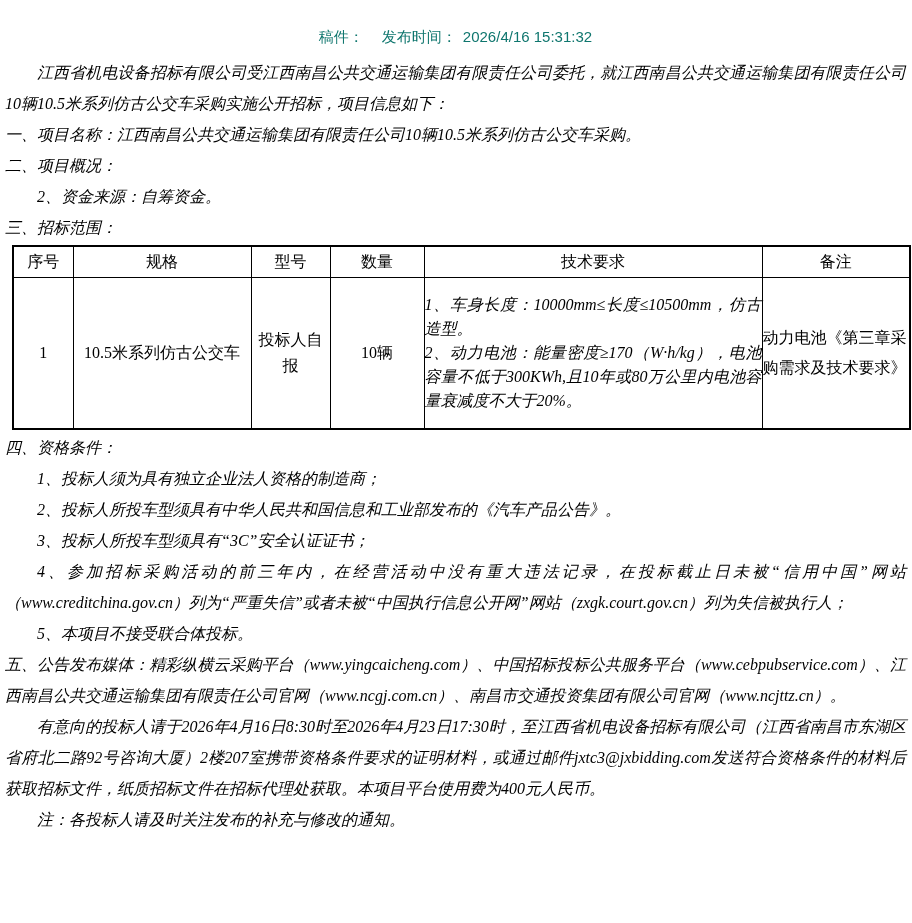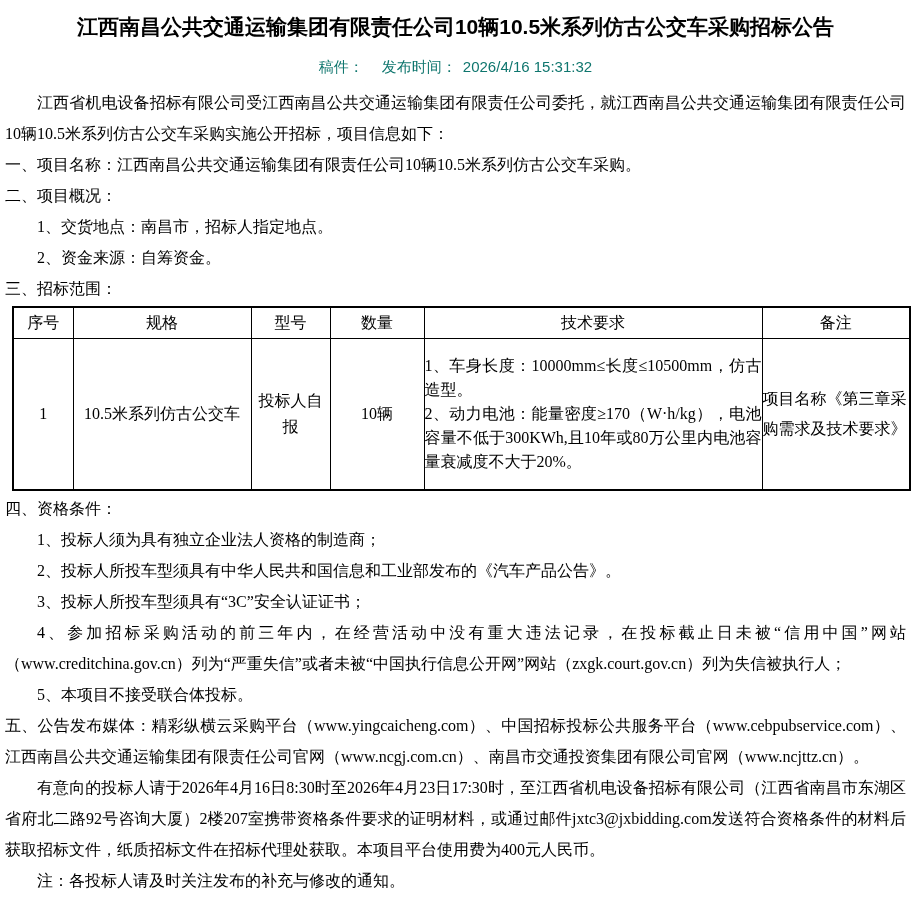--- a/index.html
+++ b/index.html
@@ -35,20 +35,21 @@
     line-height: 20px;
   }
   .meta-line .gap { display: inline-block; width: 18px; }
   .meta-line .smallgap { display: inline-block; width: 6px; }
   .body-text { margin-top: 10px; }
   .body-text p {
     margin: 0;
     font-size: 16px;
     line-height: 31px;
     text-align: justify;
+    font-style: italic;
   }
   p.indent { text-indent: 2em; }
   table.scope-table {
     border-collapse: collapse;
     table-layout: fixed;
     width: 897px;
     margin: 2px 0 2px 7px;
     border: 2px solid #000000;
   }
   table.scope-table th, table.scope-table td {
@@ -73,32 +74,30 @@
     padding: 0 4px 0 9px;
     line-height: 30px;
     text-align: left;
   }
 </style>
 </head>
 <body>
 
 <div class="doc">
 
-  <h1 class="doc-title">江西南昌公共交通运输集团有限责任公司10辆10.5米系列仿古公交车采购招标公告</h1>
 
   <div class="meta-line">
     <span>稿件：</span><span class="gap"></span><span>发布时间：</span><span class="smallgap"></span><span>2026/4/16 15:31:32</span>
   </div>
 
   <div class="body-text">
 
     <p class="indent">江西省机电设备招标有限公司受江西南昌公共交通运输集团有限责任公司委托，就江西南昌公共交通运输集团有限责任公司10辆10.5米系列仿古公交车采购实施公开招标，项目信息如下：</p>
     <p>一、项目名称：江西南昌公共交通运输集团有限责任公司10辆10.5米系列仿古公交车采购。</p>
     <p>二、项目概况：</p>
-    <p class="indent">1、交货地点：南昌市，招标人指定地点。</p>
     <p class="indent">2、资金来源：自筹资金。</p>
     <p>三、招标范围：</p>
 
     <table class="scope-table">
       <colgroup>
         <col style="width:60px">
           <col style="width:178px">
           <col style="width:79px">
         <col style="width:94px">
           <col style="width:338px">
@@ -117,21 +116,21 @@
       <tbody>
         <tr>
           <td class="center-cell">1</td>
           <td class="center-cell">10.5米系列仿古公交车</td>
           <td class="center-cell">投标人自报</td>
           <td class="center-cell">10辆</td>
           <td class="tech-cell">
             <p>1、车身长度：10000mm≤长度≤10500mm，仿古造型。</p>
             <p>2、动力电池：能量密度≥170（W·h/kg），电池容量不低于300KWh,且10年或80万公里内电池容量衰减度不大于20%。</p>
           </td>
-          <td class="note-cell">项目名称《第三章采购需求及技术要求》</td>
+          <td class="note-cell">动力电池《第三章采购需求及技术要求》</td>
         </tr>
       </tbody>
     </table>
 
     <p>四、资格条件：</p>
     <p class="indent">1、投标人须为具有独立企业法人资格的制造商；</p>
     <p class="indent">2、投标人所投车型须具有中华人民共和国信息和工业部发布的《汽车产品公告》。</p>
     <p class="indent">3、投标人所投车型须具有“3C”安全认证证书；</p>
     <p class="indent">4、参加招标采购活动的前三年内，在经营活动中没有重大违法记录，在投标截止日未被“信用中国”网站（www.creditchina.gov.cn）列为“严重失信”或者未被“中国执行信息公开网”网站（zxgk.court.gov.cn）列为失信被执行人；</p>
     <p class="indent">5、本项目不接受联合体投标。</p>

